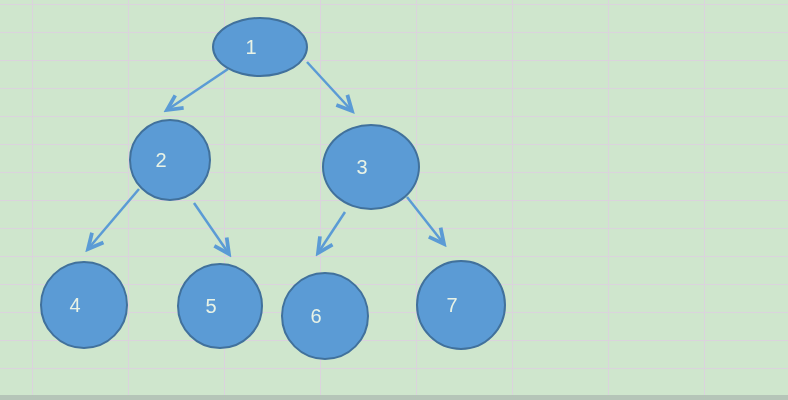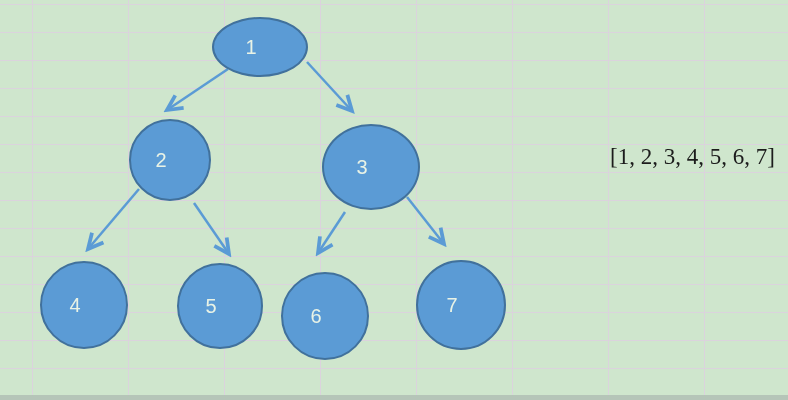--- a/index.html
+++ b/index.html
@@ -96,16 +96,15 @@
   <div class="node node-5">
     <span class="node-label">5</span>
   </div>
   <div class="node node-6">
     <span class="node-label">6</span>
   </div>
   <div class="node node-7">
     <span class="node-label">7</span>
   </div>
 
-  <div class="array-annotation">[1, 2, 3, 4, 5, 6, 7]</div>
 
   <div class="bottom-band"></div>
 </div>
 
 </body></html>

